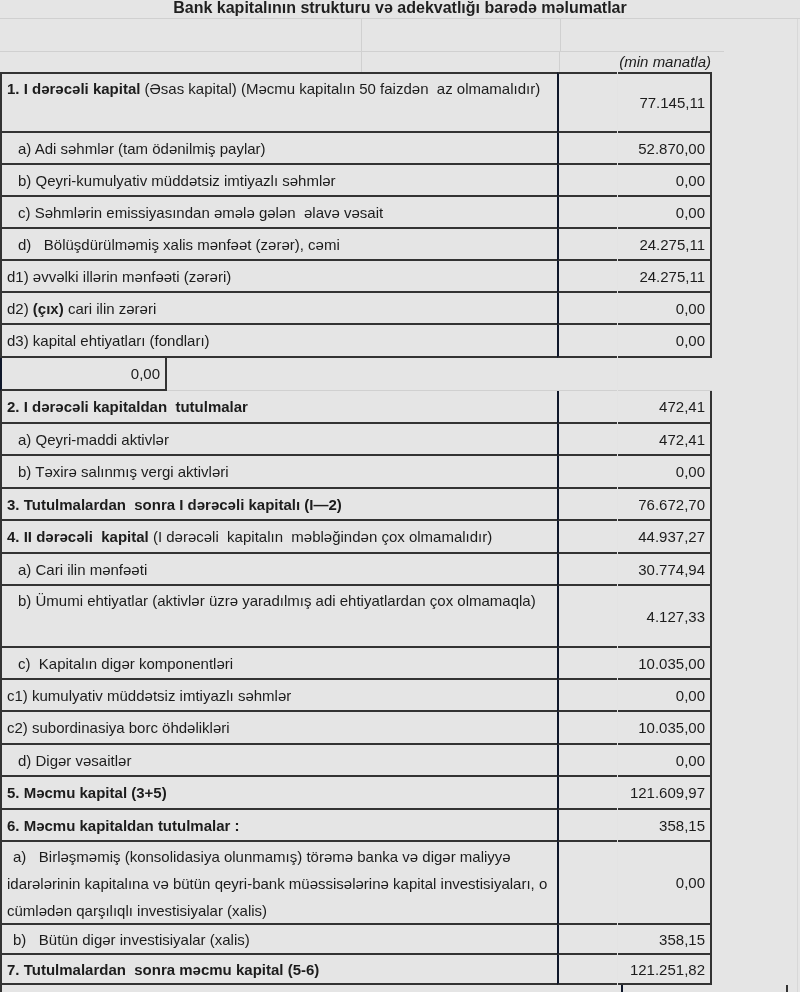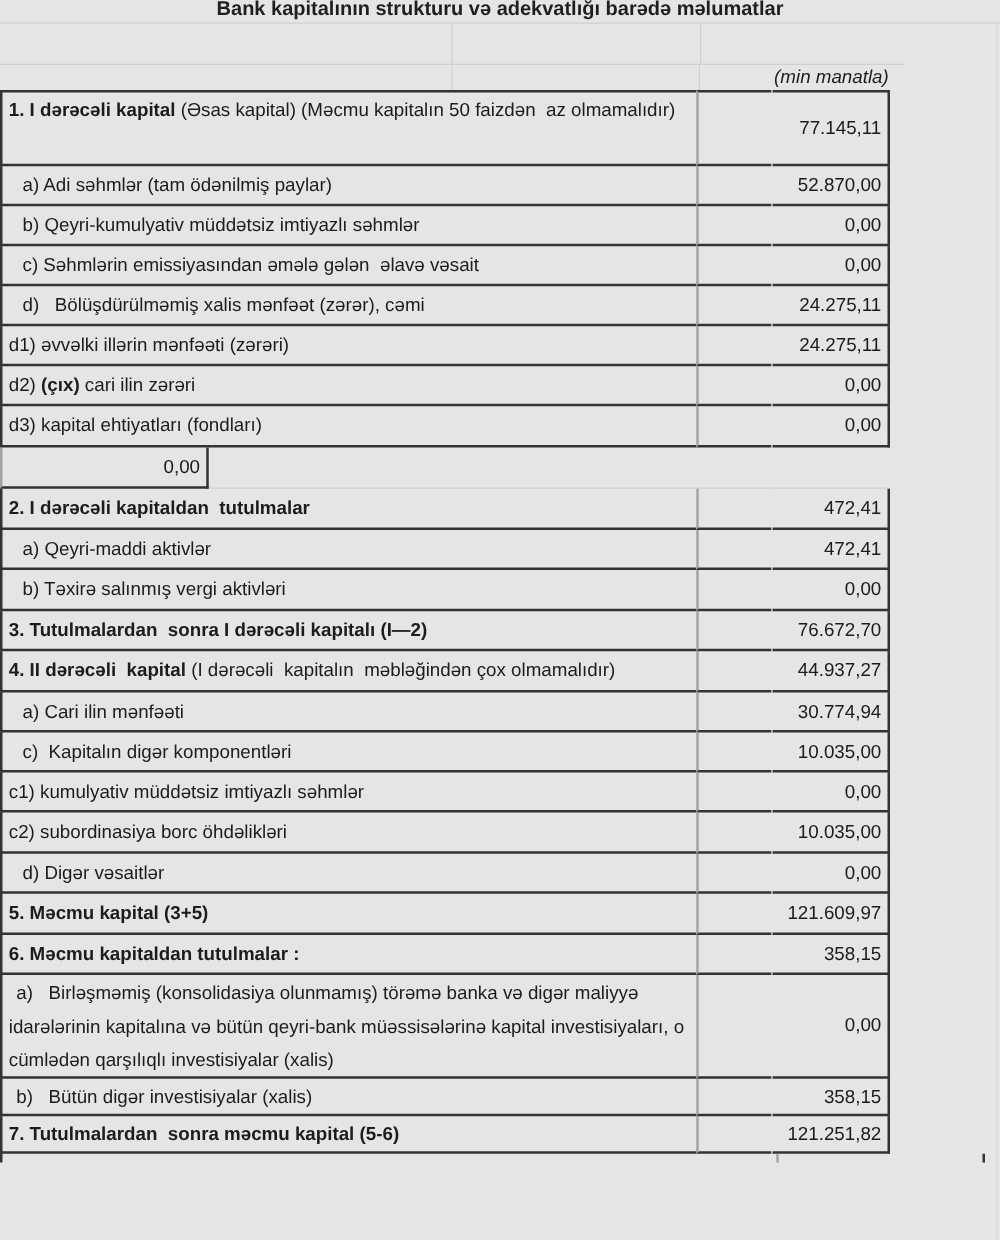--- a/index.html
+++ b/index.html
@@ -51,21 +51,21 @@
     border-left:2px solid #333333;
     border-bottom:2px solid #333333;
     font-size:15px;
     white-space:pre-wrap;
     display:flex; align-items:center;
     padding-left:5px;
     overflow:hidden;
   }
   .vc {
     width:167px;
-    border-left:2px solid #a3a3a3;
+    border-left:2px solid #0f172a;
     border-right:2px solid #333333;
     border-bottom:2px solid #333333;
     font-size:15px;
     display:flex; align-items:center; justify-content:flex-end;
     padding-right:5px;
     white-space:nowrap;
     padding-left:40px;
   }
   .mc { flex:1; border-bottom:1px solid #d0d0d0; }
   .bt .lc, .bt .vc { border-top:2px solid #333333; }
@@ -202,20 +202,25 @@
     <div class="vc">44.937,27</div>
     <div class="mc"></div>
   </div>
 
   <div class="trow h32 ind1">
     <div class="lc">a) Cari ilin mənfəəti</div>
     <div class="vc">30.774,94</div>
     <div class="mc"></div>
   </div>
 
+  <div class="trow h62 multi ti11">
+    <div class="lc">b) Ümumi ehtiyatlar (aktivlər üzrə yaradılmış adi ehtiyatlardan çox olmamaqla)</div>
+    <div class="vc">4.127,33</div>
+    <div class="mc"></div>
+  </div>
 
   <div class="trow h32 ind1">
     <div class="lc">c)  Kapitalın digər komponentləri</div>
     <div class="vc">10.035,00</div>
     <div class="mc"></div>
   </div>
 
   <div class="trow h32 ind2">
     <div class="lc">c1) kumulyativ müddətsiz imtiyazlı səhmlər</div>
     <div class="vc">0,00</div>

